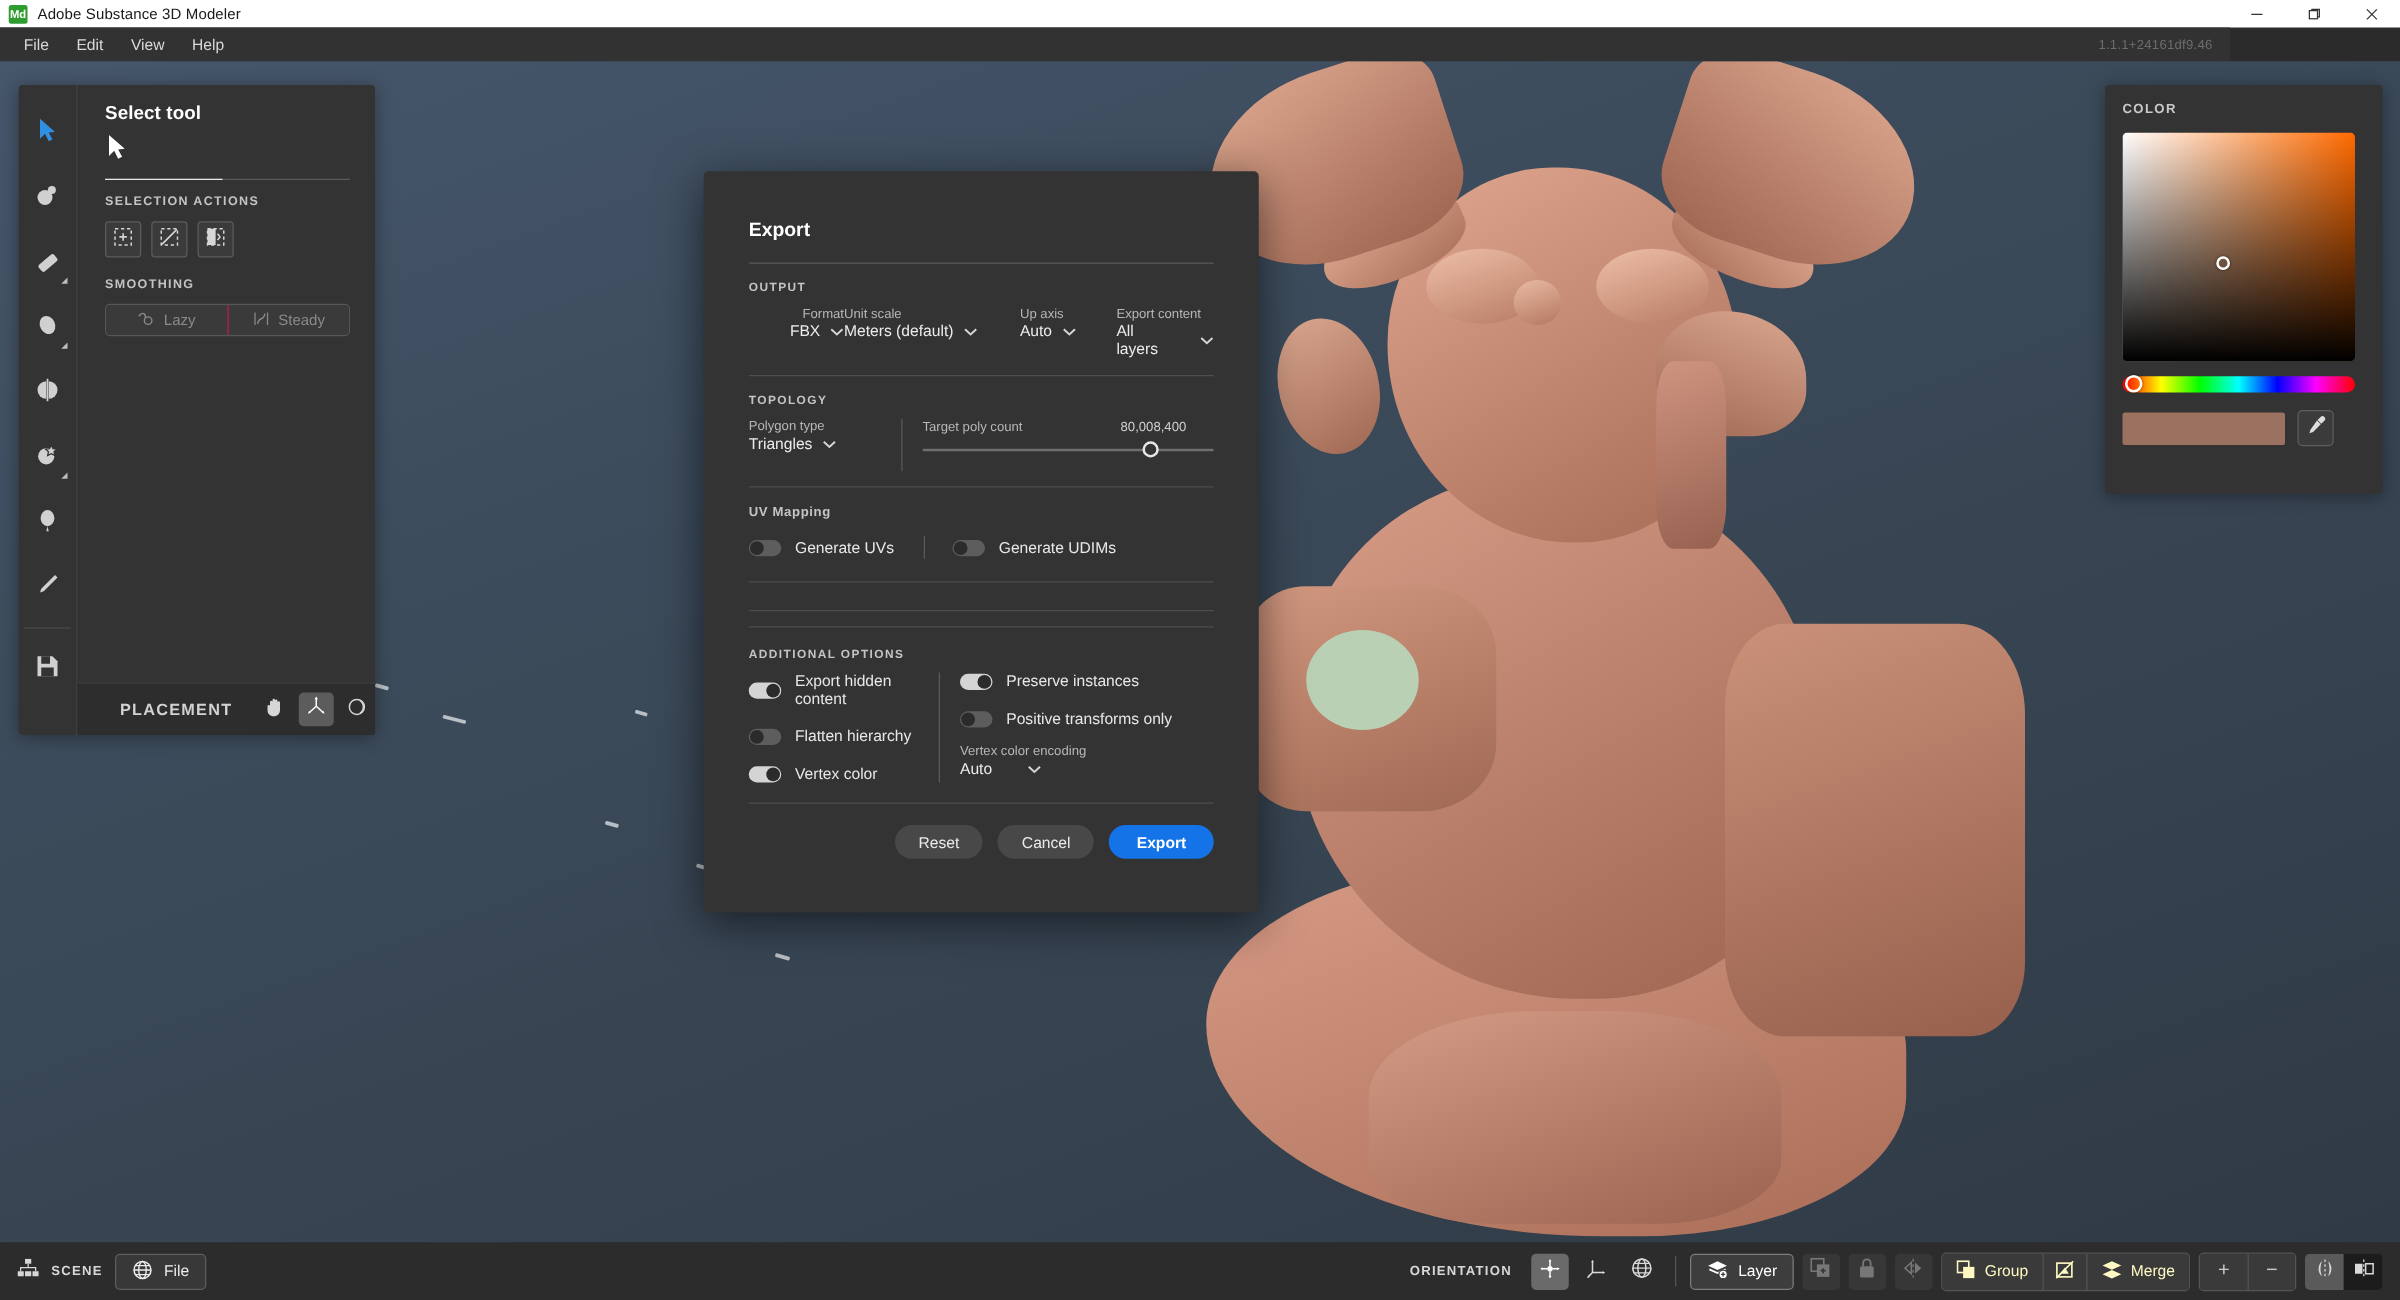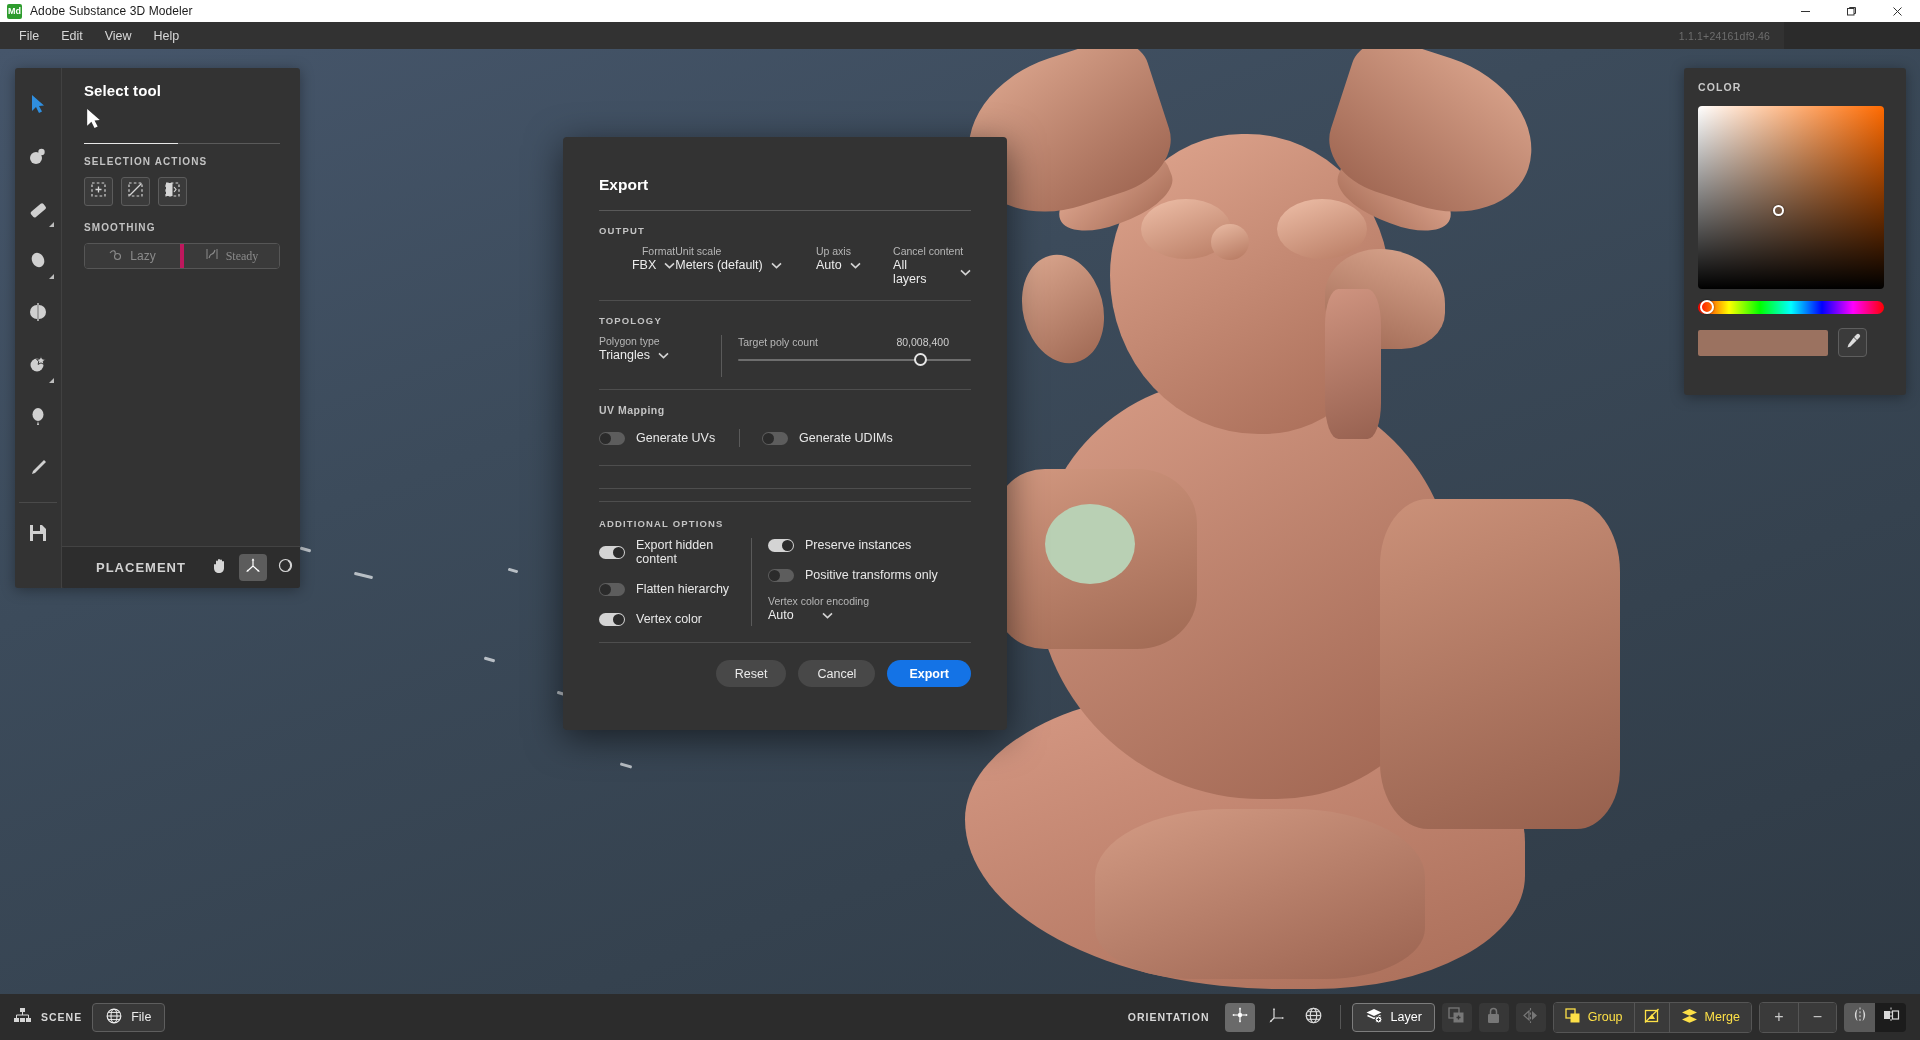--- a/index.html
+++ b/index.html
@@ -97,21 +97,21 @@
     color: #d6d6d6;
   }
   .seg-group {
     display: flex; border: 1px solid #565656; border-radius: 4px; overflow: hidden;
     width: 196px; height: 26px;
   }
   .seg-btn {
     flex: 1; display: flex; align-items: center; justify-content: center; gap: 7px;
     font-size: 12px; color: #8a8a8a; background: #3a3a3a;
   }
-  .seg-btn + .seg-btn { border-left: 4px solid #be185d; font-family: Liberation Serif, serif; }
+  .seg-btn + .seg-btn { border-left: 1px solid #be185d; }
 
   .placement-bar {
     position: absolute; left: 0; right: 0; bottom: 0; height: 42px;
     background: #2d2d2d; border-top: 1px solid #434343;
     border-radius: 0 0 3px 3px;
     display: flex; align-items: center; padding-left: 18px; gap: 4px;
   }
   .placement-label {
     font-size: 13px; font-weight: bold; color: #d2d2d2; letter-spacing: 1px; margin-right: 16px; padding-left: 16px;
   }
@@ -239,21 +239,21 @@
   }
   .icon-btn.active { background: #6a6a6a; color: #ffffff; }
   .icon-btn.dim { color: #777777; background: #373737; }
   .group-box {
     display: flex; align-items: center; border: 1px solid #555555; border-radius: 4px; overflow: hidden;
   }
   .group-box > * { border-radius: 0 !important; }
   .group-box > * + * { border-left: 1px solid #555555; }
   .gb-item {
     display: flex; align-items: center; gap: 7px; height: 29px; padding: 0 11px;
-    font-size: 12.5px; color: #fde047; background: #3a3a3a;
+    font-size: 12.5px; color: #fef9c3; background: #3a3a3a;
   }
   .gb-item.icononly { padding: 0 9px; }
   .seg-toggle { display: flex; border-radius: 4px; overflow: hidden; }
   .seg-toggle .st {
     width: 31px; height: 29px; display: flex; align-items: center; justify-content: center;
     color: #d9d9d9; background: #5a5a5a;
   }
   .seg-toggle .st.sel { background: #1c1c1c; }
   .divider-v { width: 1px; height: 24px; background: #565656; margin: 0 4px; }
   .layer-btn {
@@ -569,21 +569,21 @@
         <span class="field-value-row">
           <span class="field-value">Auto</span>
           <span class="chev">
               <svg width="11" height="7" viewBox="0 0 11 7">
                 <path d="M1 1.4 L5.5 5.6 L10 1.4" fill="none" stroke="currentColor" stroke-width="1.6"></path>
               </svg>
             </span>
         </span>
       </div>
       <div class="field">
-        <span class="field-label">Cancel content</span>
+        <span class="field-label">Export content</span>
         <span class="field-value-row" style="gap:18px;">
           <span class="field-value">All layers</span>
           <span class="chev">
               <svg width="11" height="7" viewBox="0 0 11 7">
                 <path d="M1 1.4 L5.5 5.6 L10 1.4" fill="none" stroke="currentColor" stroke-width="1.6"></path>
               </svg>
             </span>
         </span>
       </div>
     </div>

